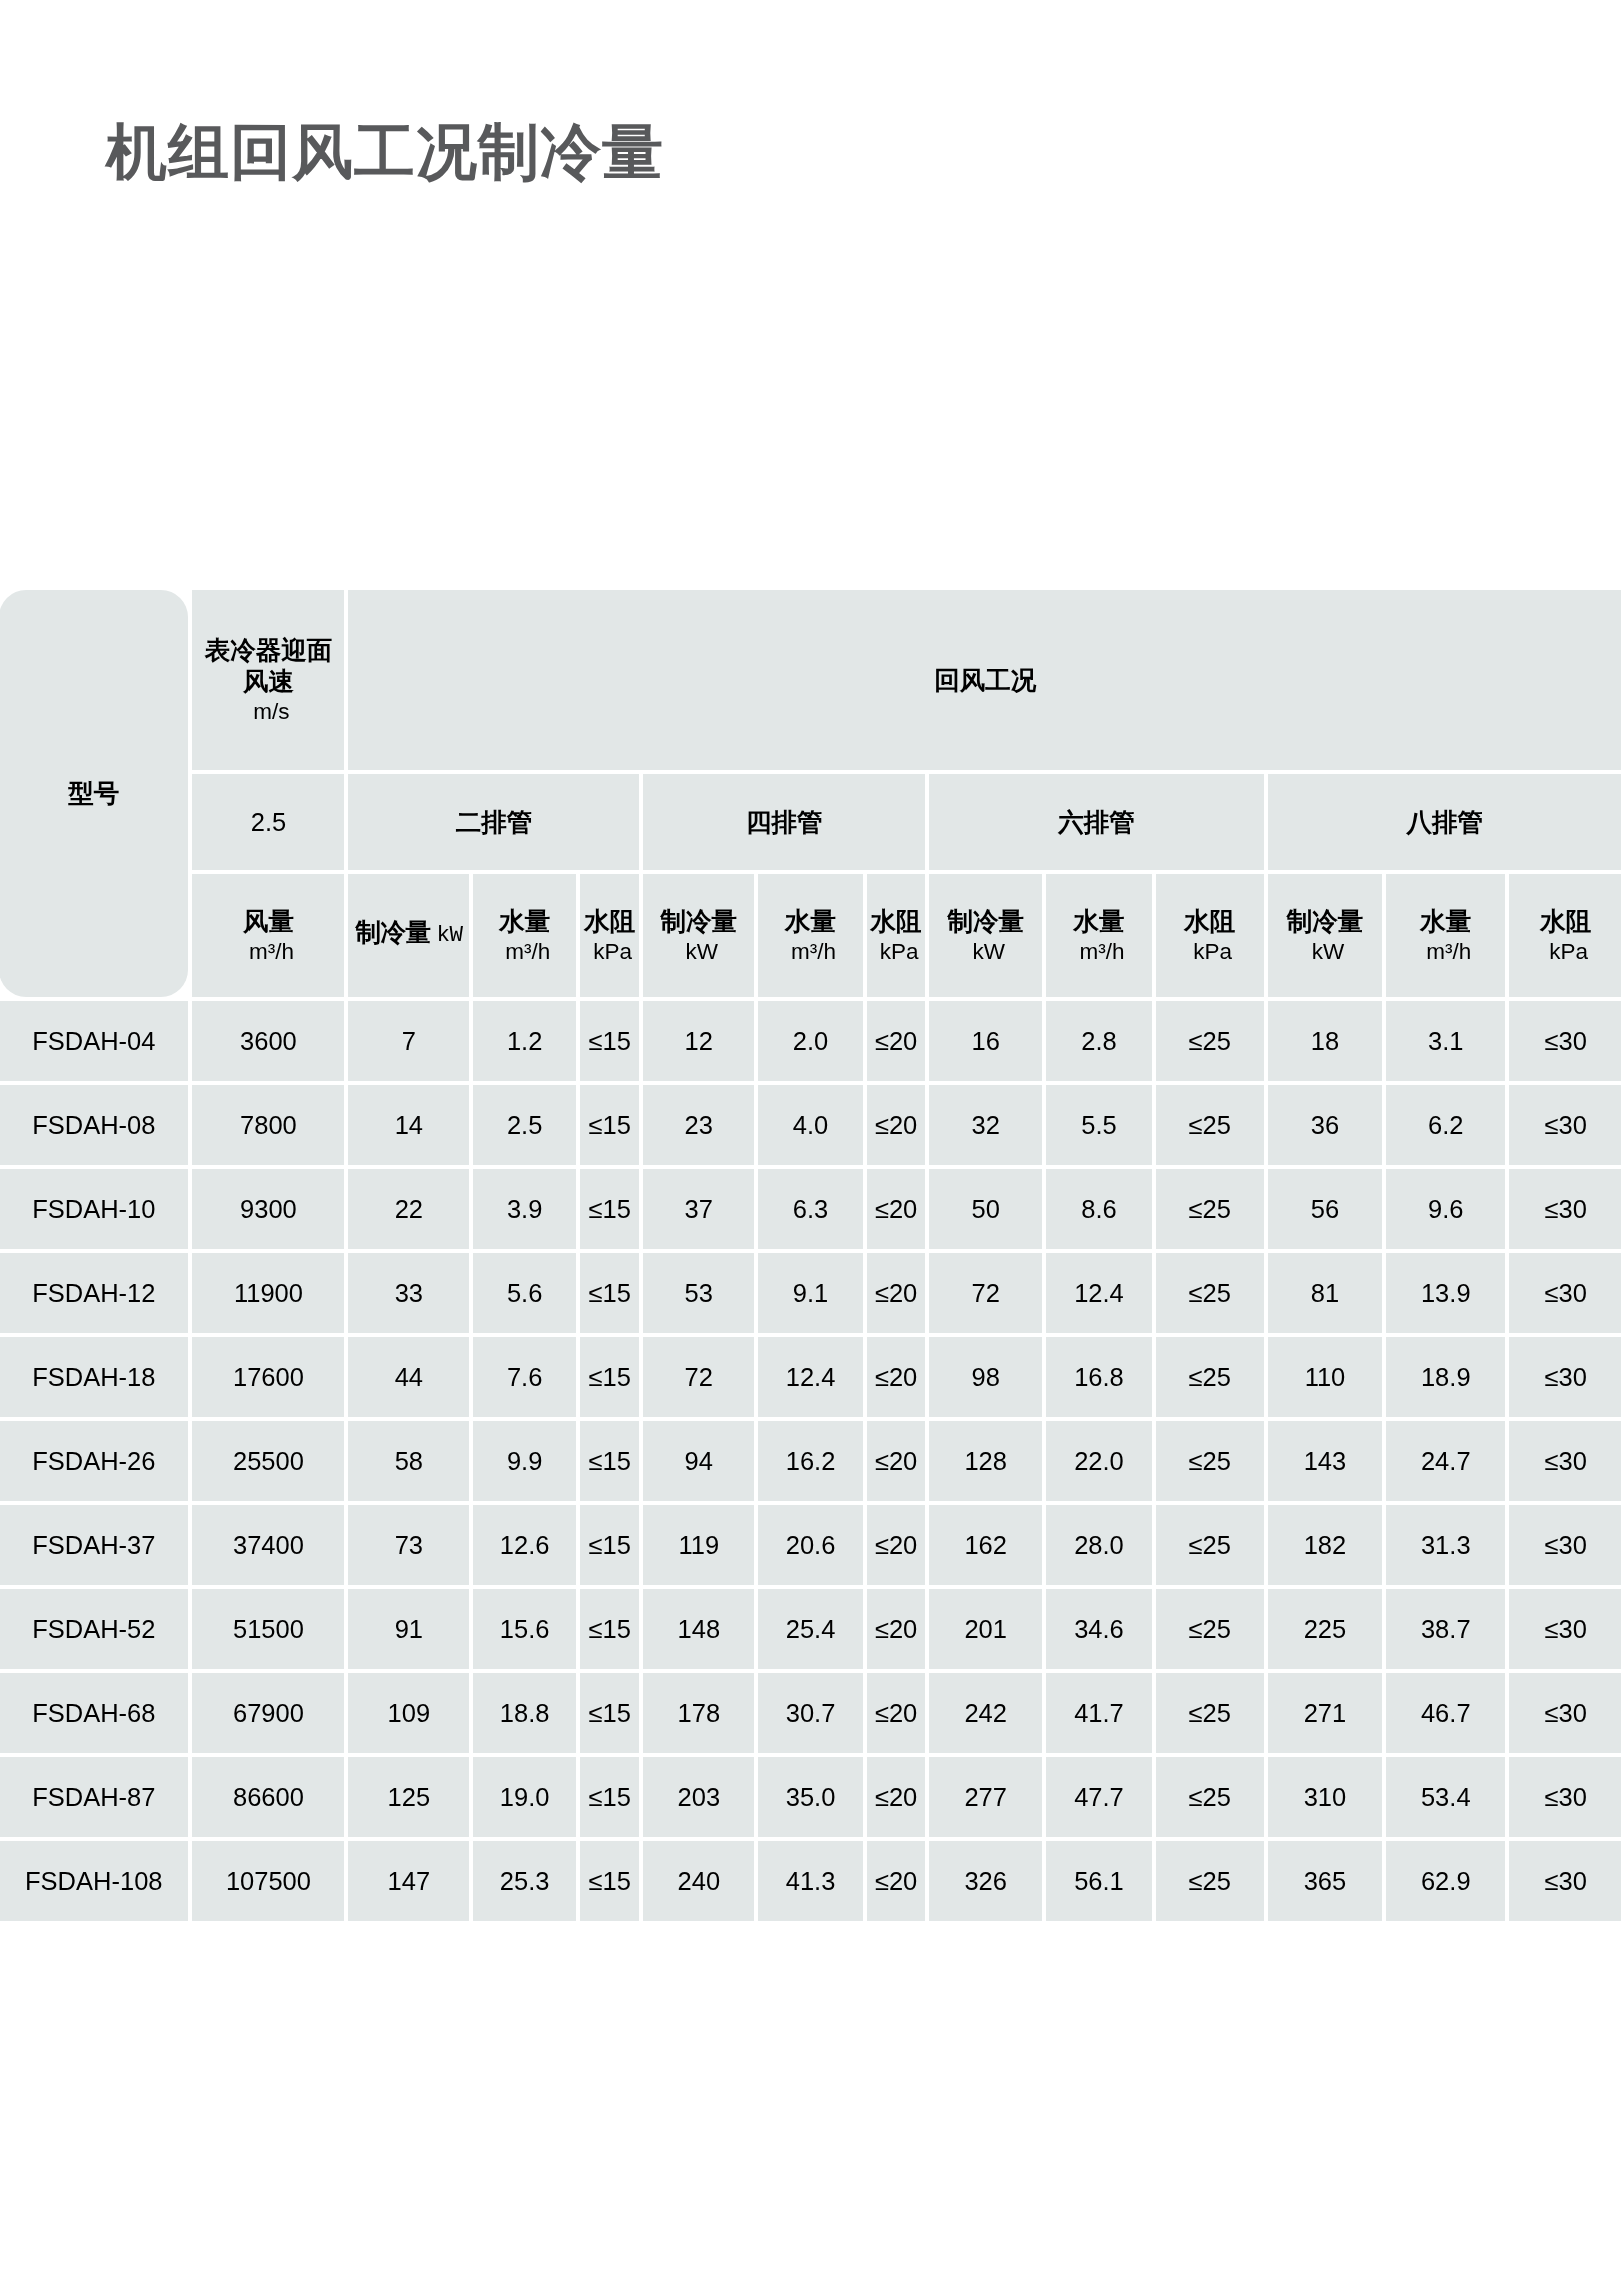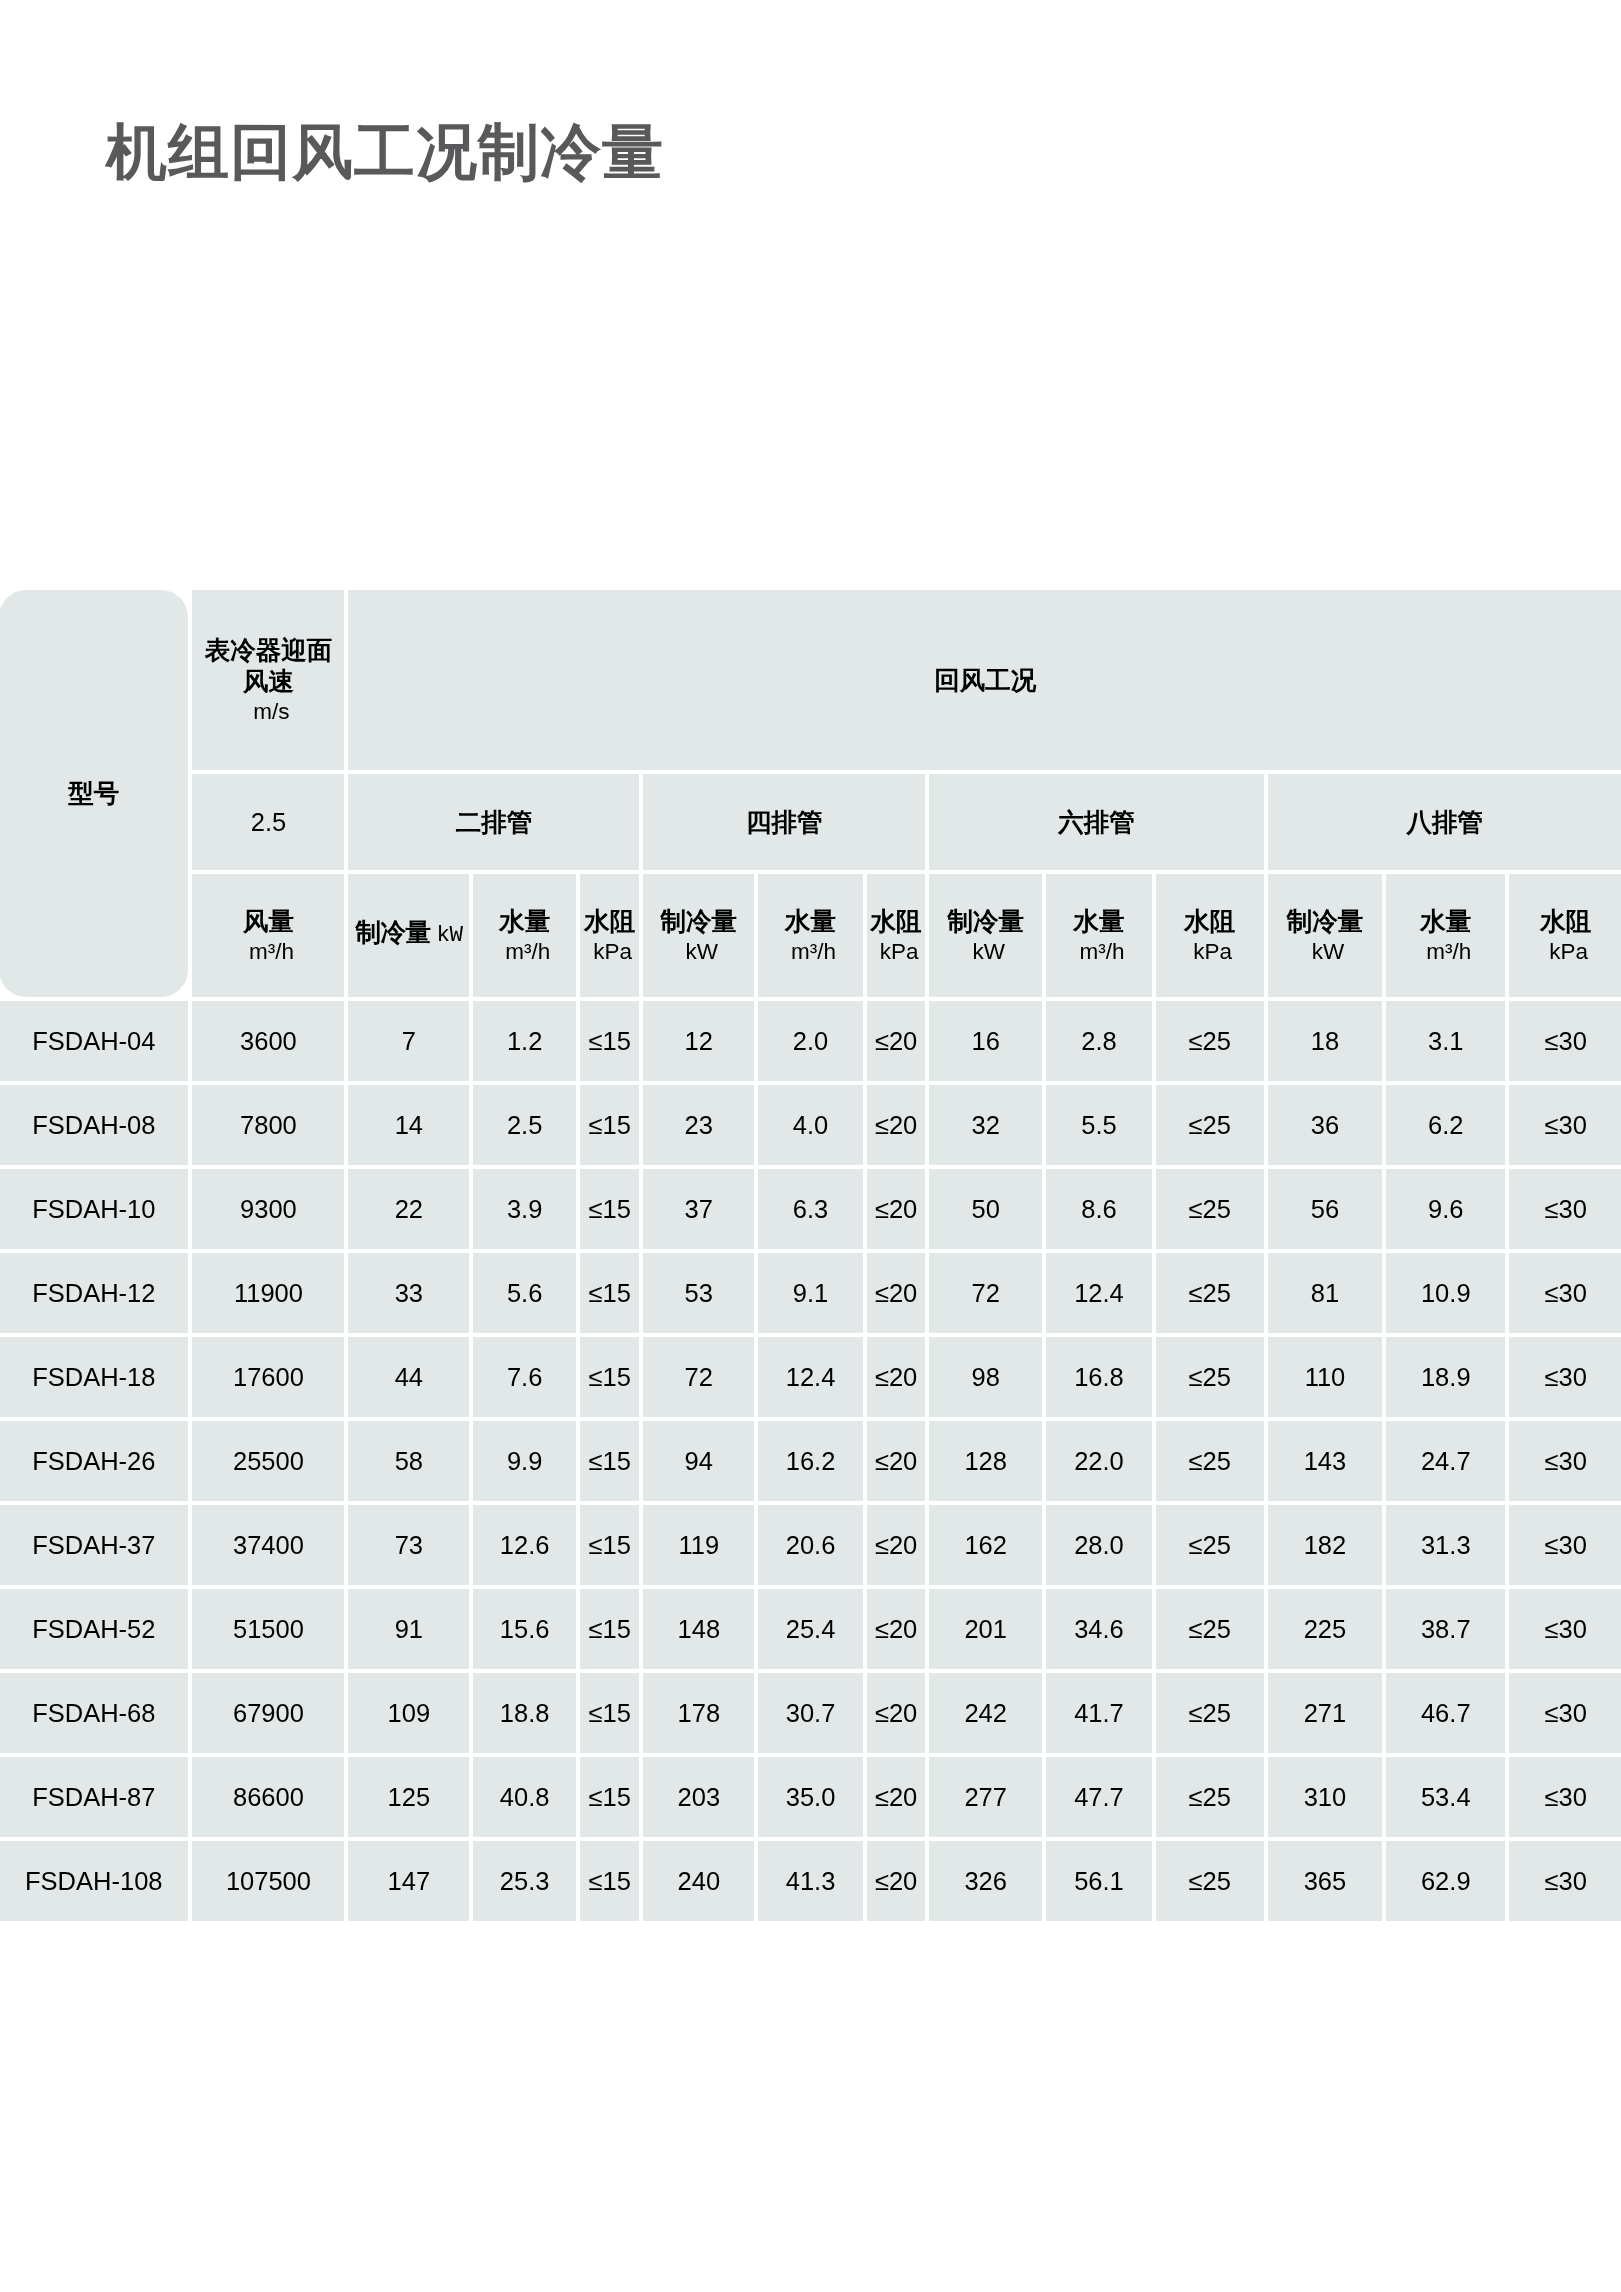--- a/index.html
+++ b/index.html
@@ -202,21 +202,21 @@
           <td>33</td>
           <td>5.6</td>
           <td>≤15</td>
           <td>53</td>
           <td>9.1</td>
           <td>≤20</td>
           <td>72</td>
           <td>12.4</td>
           <td>≤25</td>
           <td>81</td>
-          <td>10.9</td>
+          <td>13.9</td>
           <td>≤30</td>
         </tr>
         <tr>
           <td>FSDAH-18</td>
           <td>17600</td>
           <td>44</td>
           <td>7.6</td>
           <td>≤15</td>
           <td>72</td>
           <td>12.4</td>
@@ -289,21 +289,21 @@
           <td>41.7</td>
           <td>≤25</td>
           <td>271</td>
           <td>46.7</td>
           <td>≤30</td>
         </tr>
         <tr>
           <td>FSDAH-87</td>
           <td>86600</td>
           <td>125</td>
-          <td>40.8</td>
+          <td>19.0</td>
           <td>≤15</td>
           <td>203</td>
           <td>35.0</td>
           <td>≤20</td>
           <td>277</td>
           <td>47.7</td>
           <td>≤25</td>
           <td>310</td>
           <td>53.4</td>
           <td>≤30</td>

